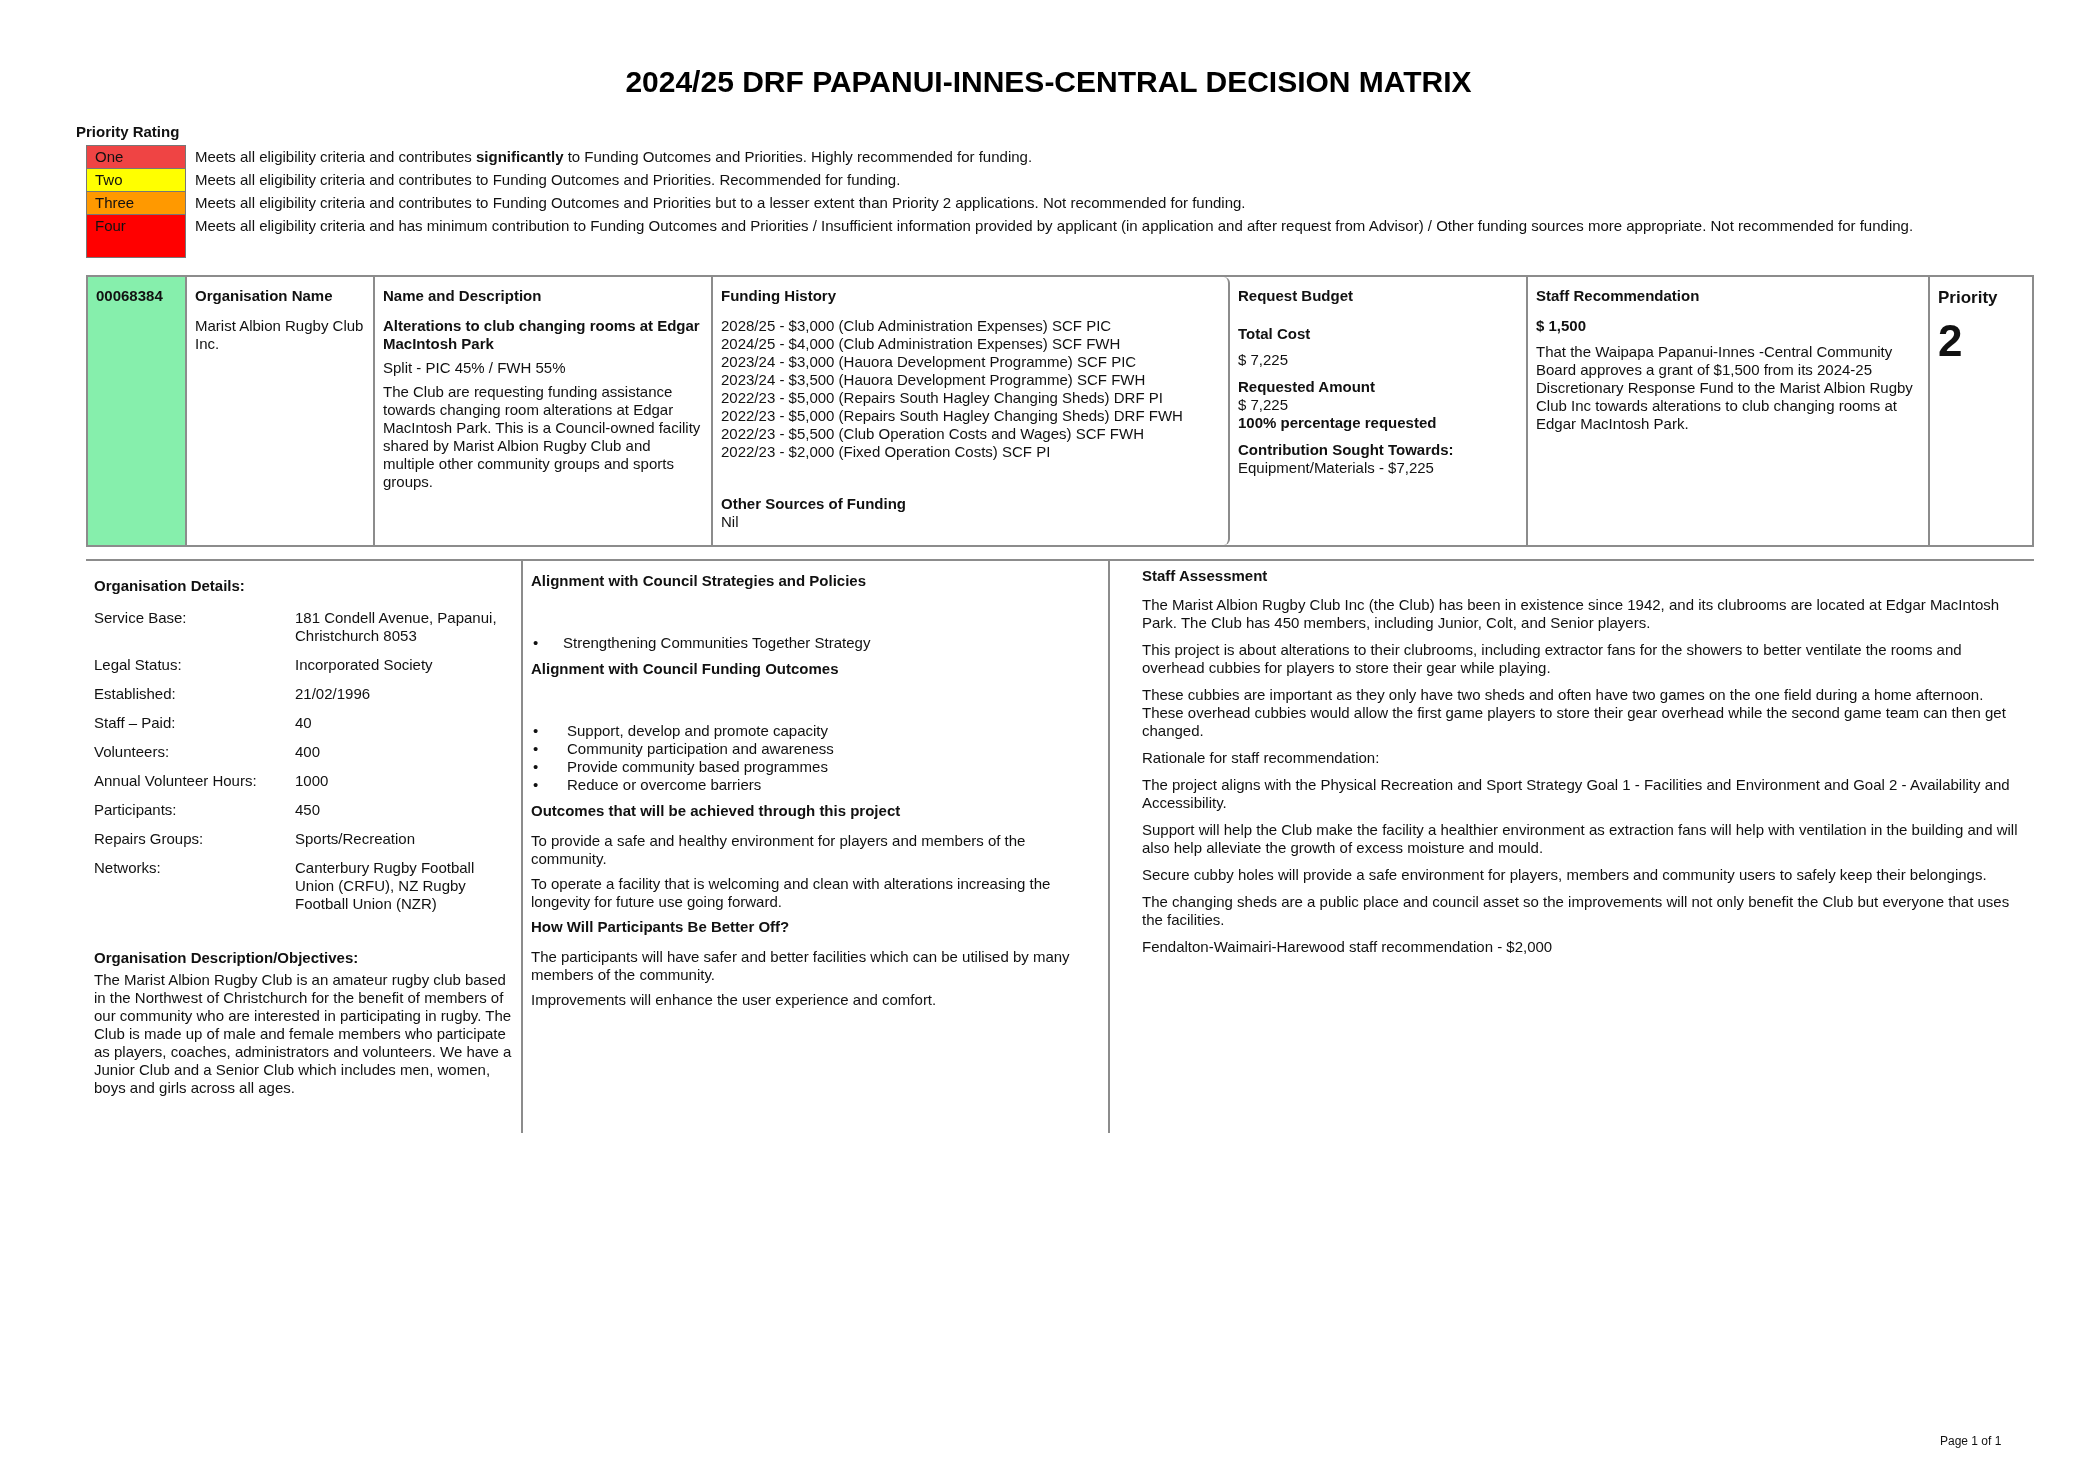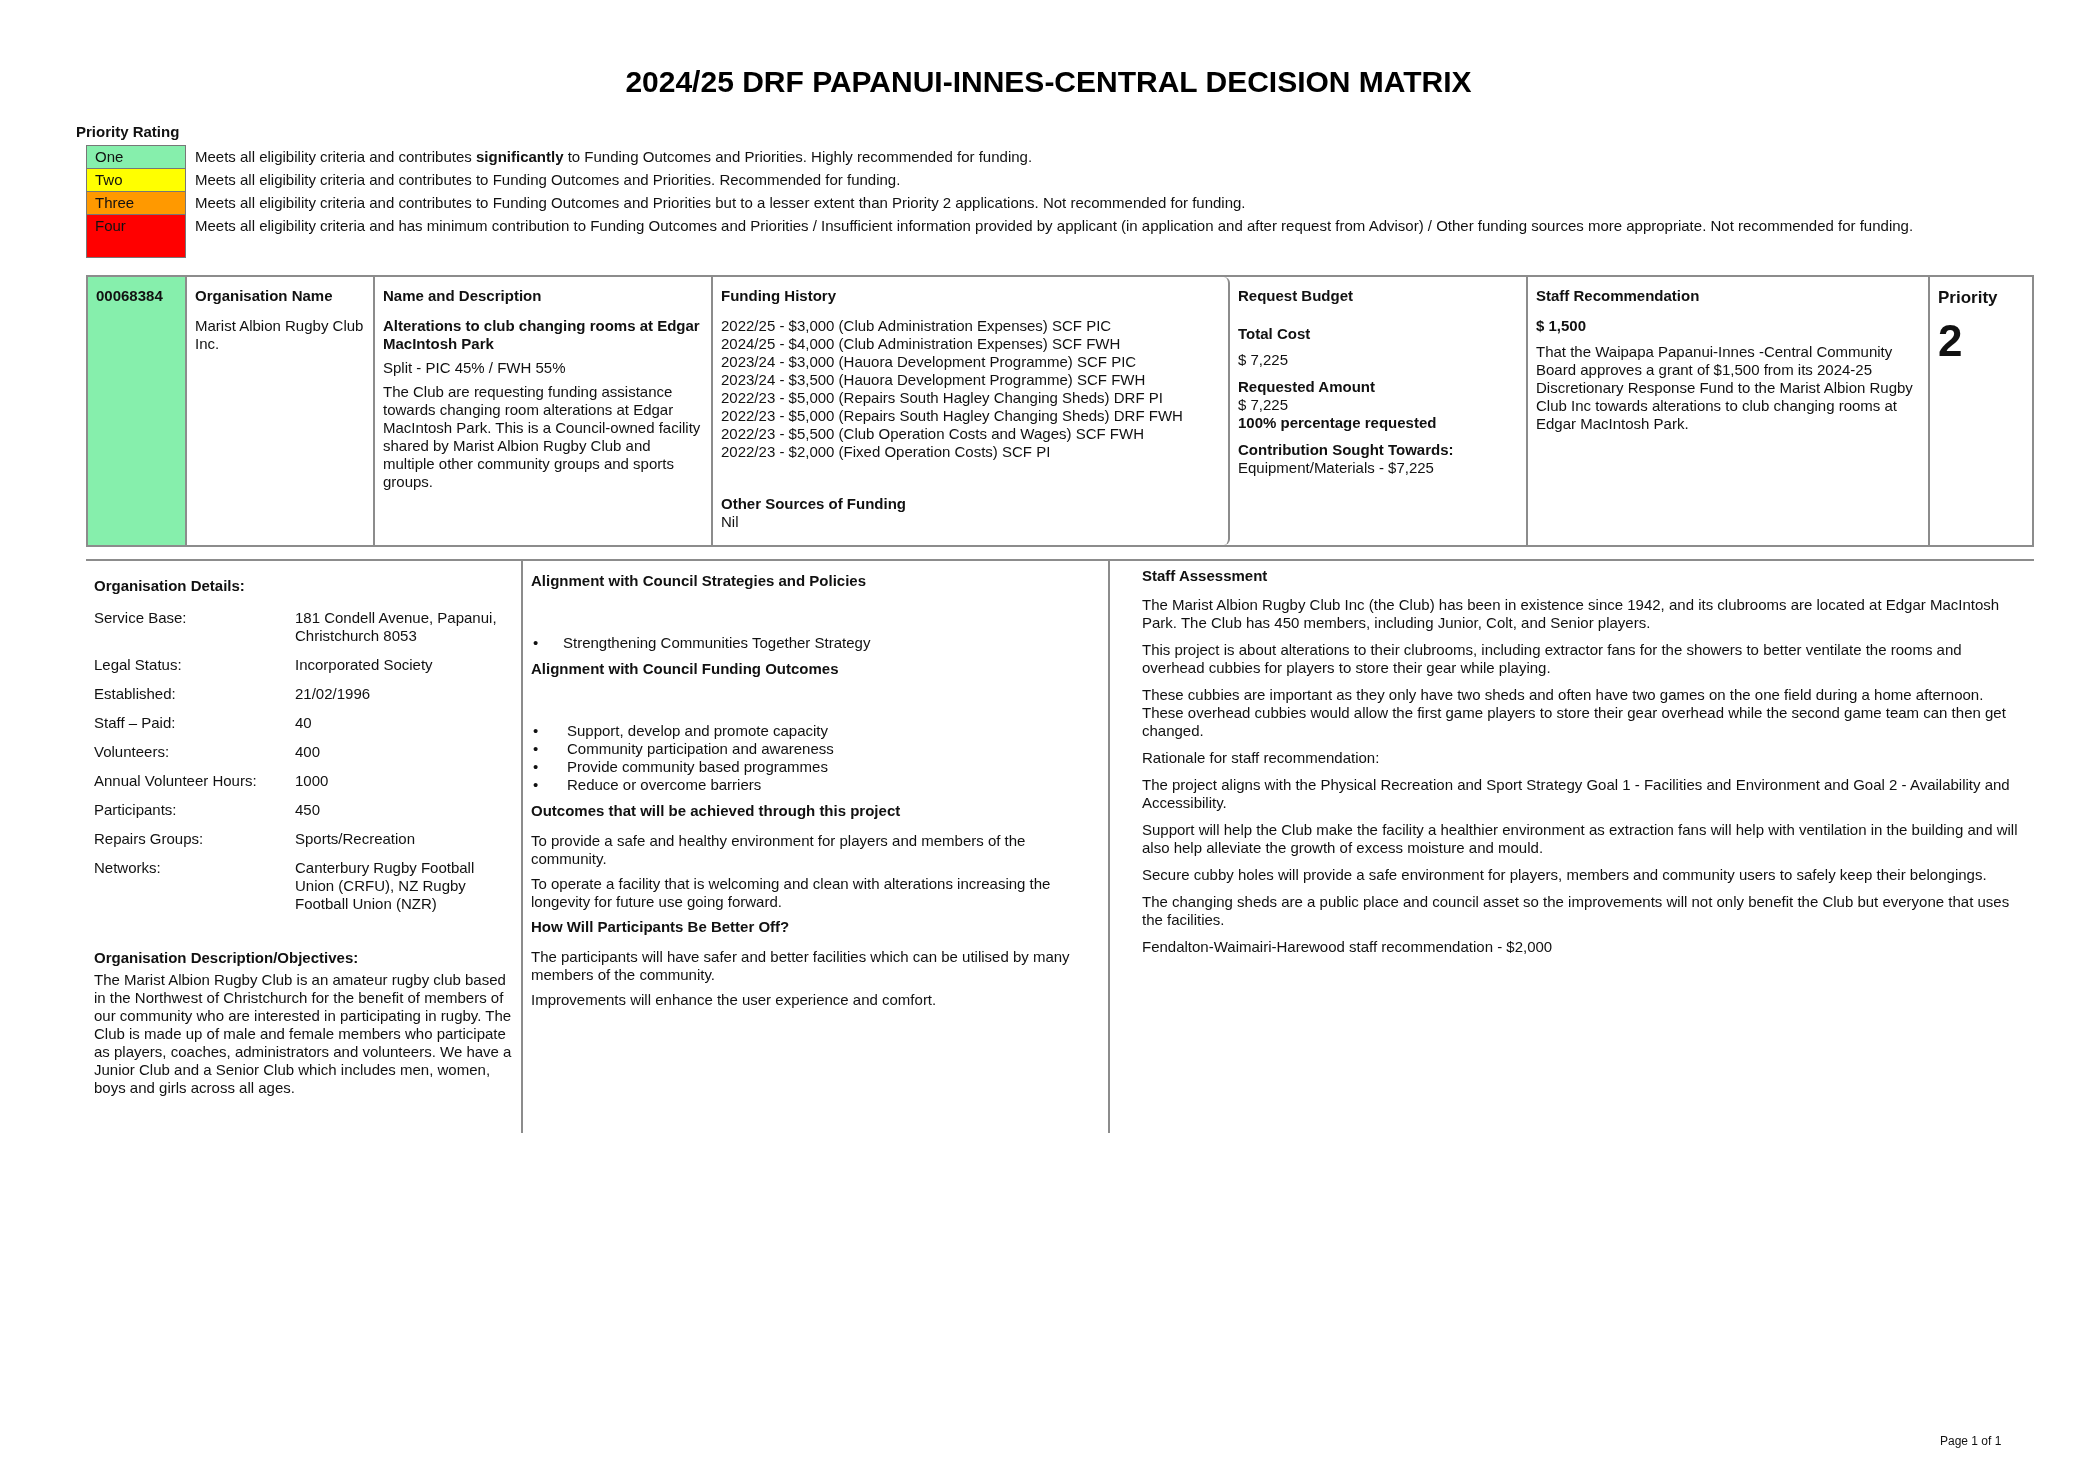--- a/index.html
+++ b/index.html
@@ -78,21 +78,21 @@
   .footer { position: absolute; left: 1940px; top: 1432px; font-size: 12px; }
 </style>
 </head>
 <body>
 
 <div class="title">2024/25 DRF PAPANUI-INNES-CENTRAL DECISION MATRIX</div>
 
 <div class="pr-label">Priority Rating</div>
 <div class="pr-table">
   <div class="pr-row">
-    <div class="pr-swatch" style="background:#86efac">One</div>
+    <div class="pr-swatch" style="background:#ef4444">One</div>
     <div class="pr-text"><span>Meets all eligibility criteria and contributes </span><b>significantly</b><span> to Funding Outcomes and Priorities.  Highly recommended for funding.</span></div>
   </div>
   <div class="pr-row">
     <div class="pr-swatch" style="background:#ffff00">Two</div>
     <div class="pr-text">Meets all eligibility criteria and contributes to Funding Outcomes and Priorities.  Recommended for funding.</div>
   </div>
   <div class="pr-row">
     <div class="pr-swatch" style="background:#ff9900">Three</div>
     <div class="pr-text">Meets all eligibility criteria and contributes to Funding Outcomes and Priorities but to a lesser extent than Priority 2 applications.  Not recommended for funding.</div>
   </div>
@@ -112,21 +112,21 @@
   </div>
   <div class="mcol c-name">
     <div class="hdr">Name and Description</div>
     <p class="bold">Alterations to club changing rooms at Edgar MacIntosh Park</p>
     <p>Split - PIC 45% / FWH 55%</p>
     <p>The Club are requesting funding assistance towards changing room alterations at Edgar MacIntosh Park. This is a Council-owned facility shared by Marist Albion Rugby Club and multiple other community groups and sports groups.</p>
   </div>
   <div class="mcol c-fund">
     <div class="hdr">Funding History</div>
     <div>
-      <div class="fh-line">2022/25 - $3,000 (Club Administration Expenses) SCF PIC</div>
+      <div class="fh-line">2028/25 - $3,000 (Club Administration Expenses) SCF PIC</div>
       <div class="fh-line">2024/25 - $4,000 (Club Administration Expenses) SCF FWH</div>
       <div class="fh-line">2023/24 - $3,000 (Hauora Development Programme) SCF PIC</div>
       <div class="fh-line">2023/24 - $3,500 (Hauora Development Programme) SCF FWH</div>
       <div class="fh-line">2022/23 - $5,000 (Repairs South Hagley Changing Sheds) DRF PI</div>
       <div class="fh-line">2022/23 - $5,000 (Repairs South Hagley Changing Sheds) DRF FWH</div>
       <div class="fh-line">2022/23 - $5,500 (Club Operation Costs and Wages) SCF FWH</div>
       <div class="fh-line">2022/23 - $2,000 (Fixed Operation Costs) SCF PI</div>
     </div>
     <div class="bold" style="margin-top:34px">Other Sources of Funding</div>
     <div>Nil</div>

